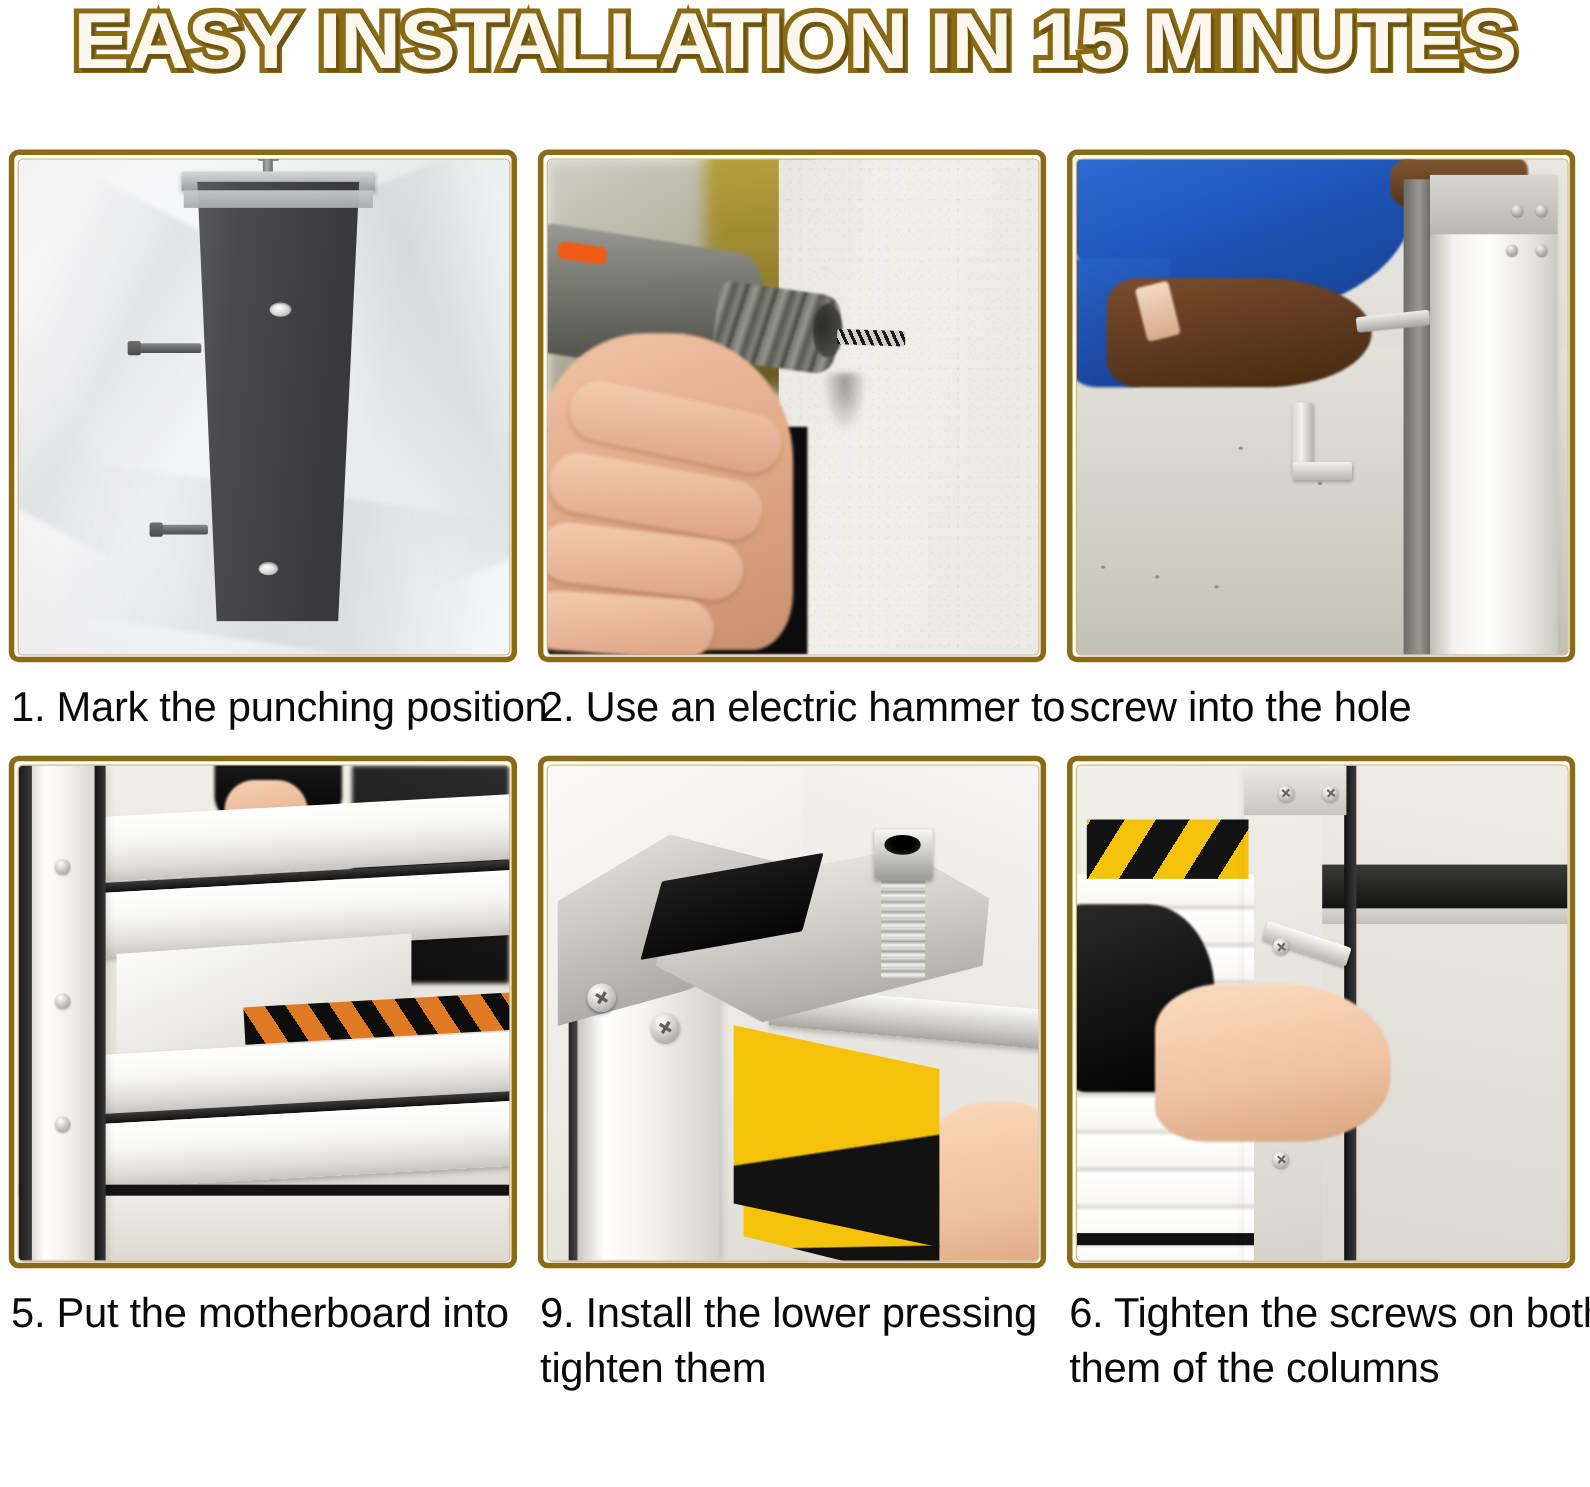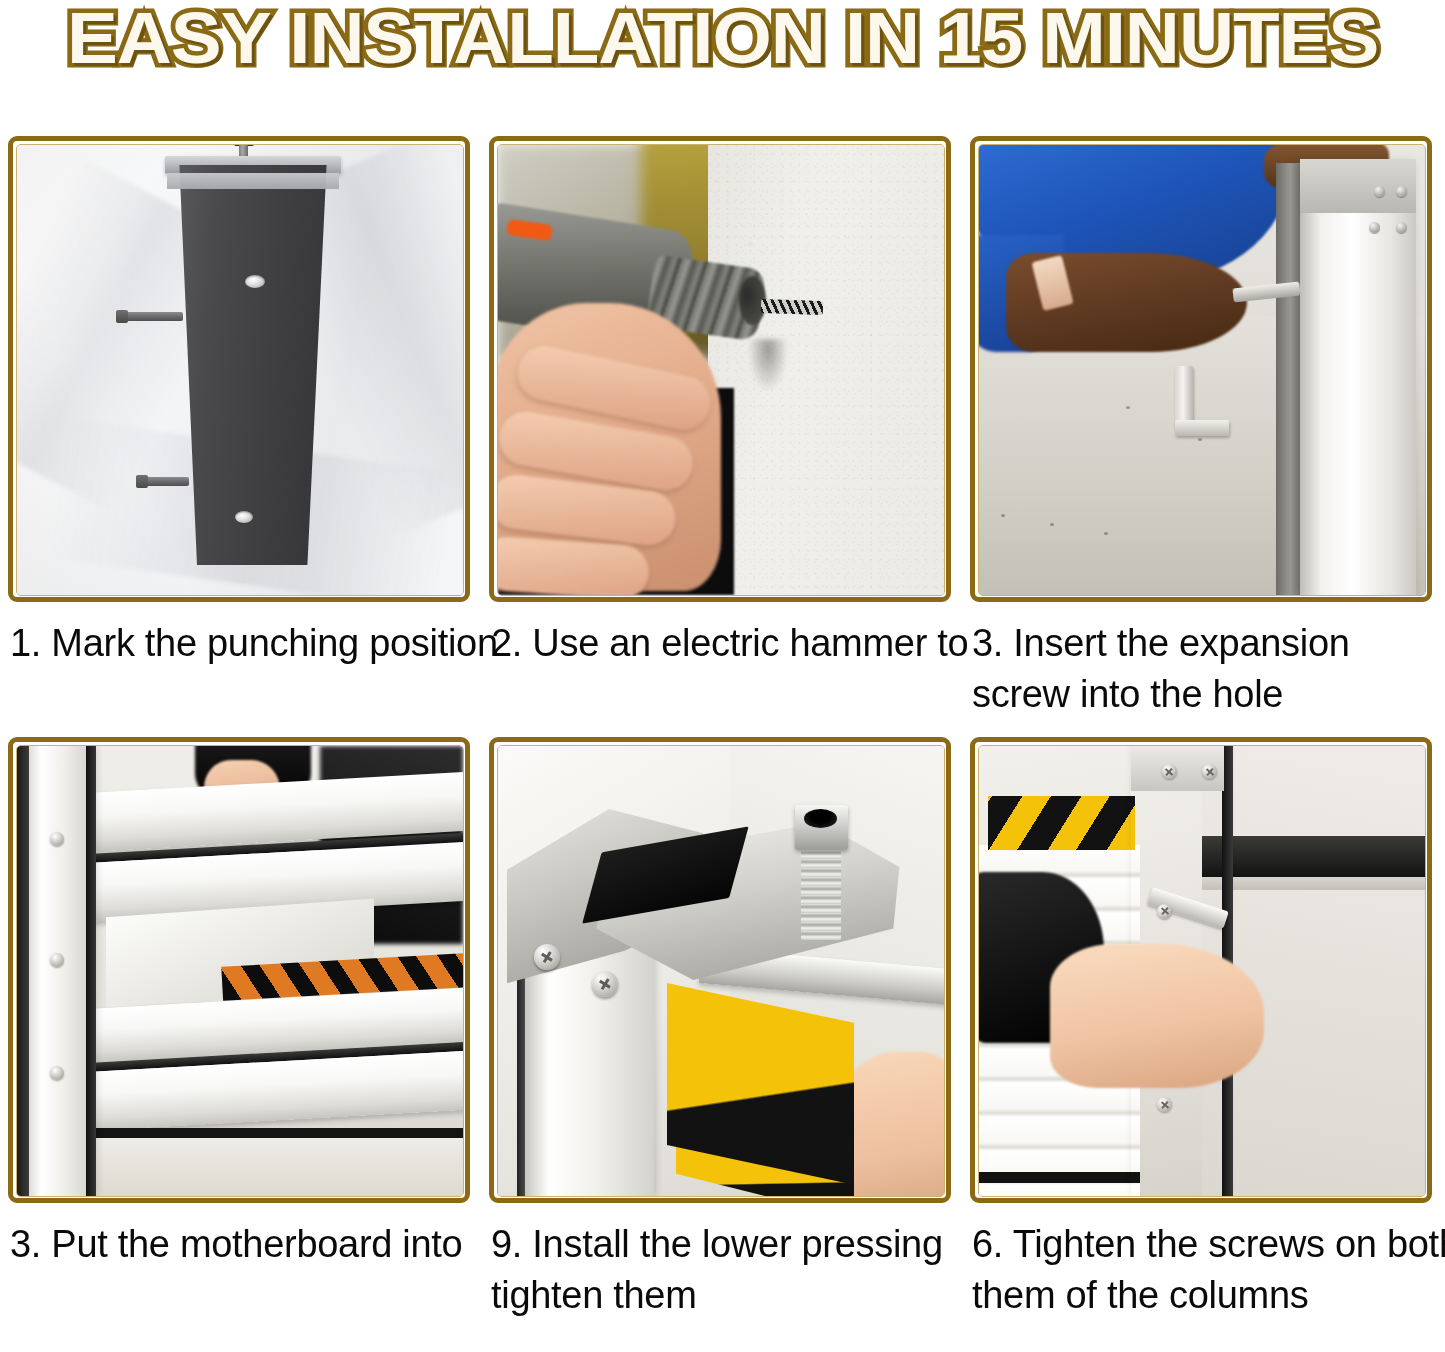--- a/index.html
+++ b/index.html
@@ -769,21 +769,20 @@
             <div class="p3-wrench2"></div>
             <div class="p3-speck" style="left:33%; top:58%;"></div>
             <div class="p3-speck" style="left:49%; top:65%;"></div>
             <div class="p3-speck" style="left:5%; top:82%;"></div>
             <div class="p3-speck" style="left:16%; top:84%;"></div>
             <div class="p3-speck" style="left:28%; top:86%;"></div>
           </div>
         </div>
       </div>
       <div class="caption">
-        <span class="ln">3. Insert the expansion</span>
         <span class="ln">screw into the hole</span>
       </div>
     </div>
 
   </div>
 
   <div class="row row2">
 
     <div class="cell">
       <div class="frame">
@@ -809,21 +808,21 @@
             <div class="p4-coldark"></div>
             <div class="p4-column"></div>
             <div class="p4-colrail"></div>
             <div class="p4-colscrew" style="top:19%;"></div>
             <div class="p4-colscrew" style="top:46%;"></div>
             <div class="p4-colscrew" style="top:71%;"></div>
           </div>
         </div>
       </div>
       <div class="caption">
-        <span class="ln">3. Put the motherboard into</span>
+        <span class="ln">5. Put the motherboard into</span>
       </div>
     </div>
 
     <div class="cell">
       <div class="frame">
         <div class="frame-inner">
           <div class="photo">
             <div class="p5-bg"></div>
             <div class="p5-wall"></div>
             <div class="p5-hand"></div>

